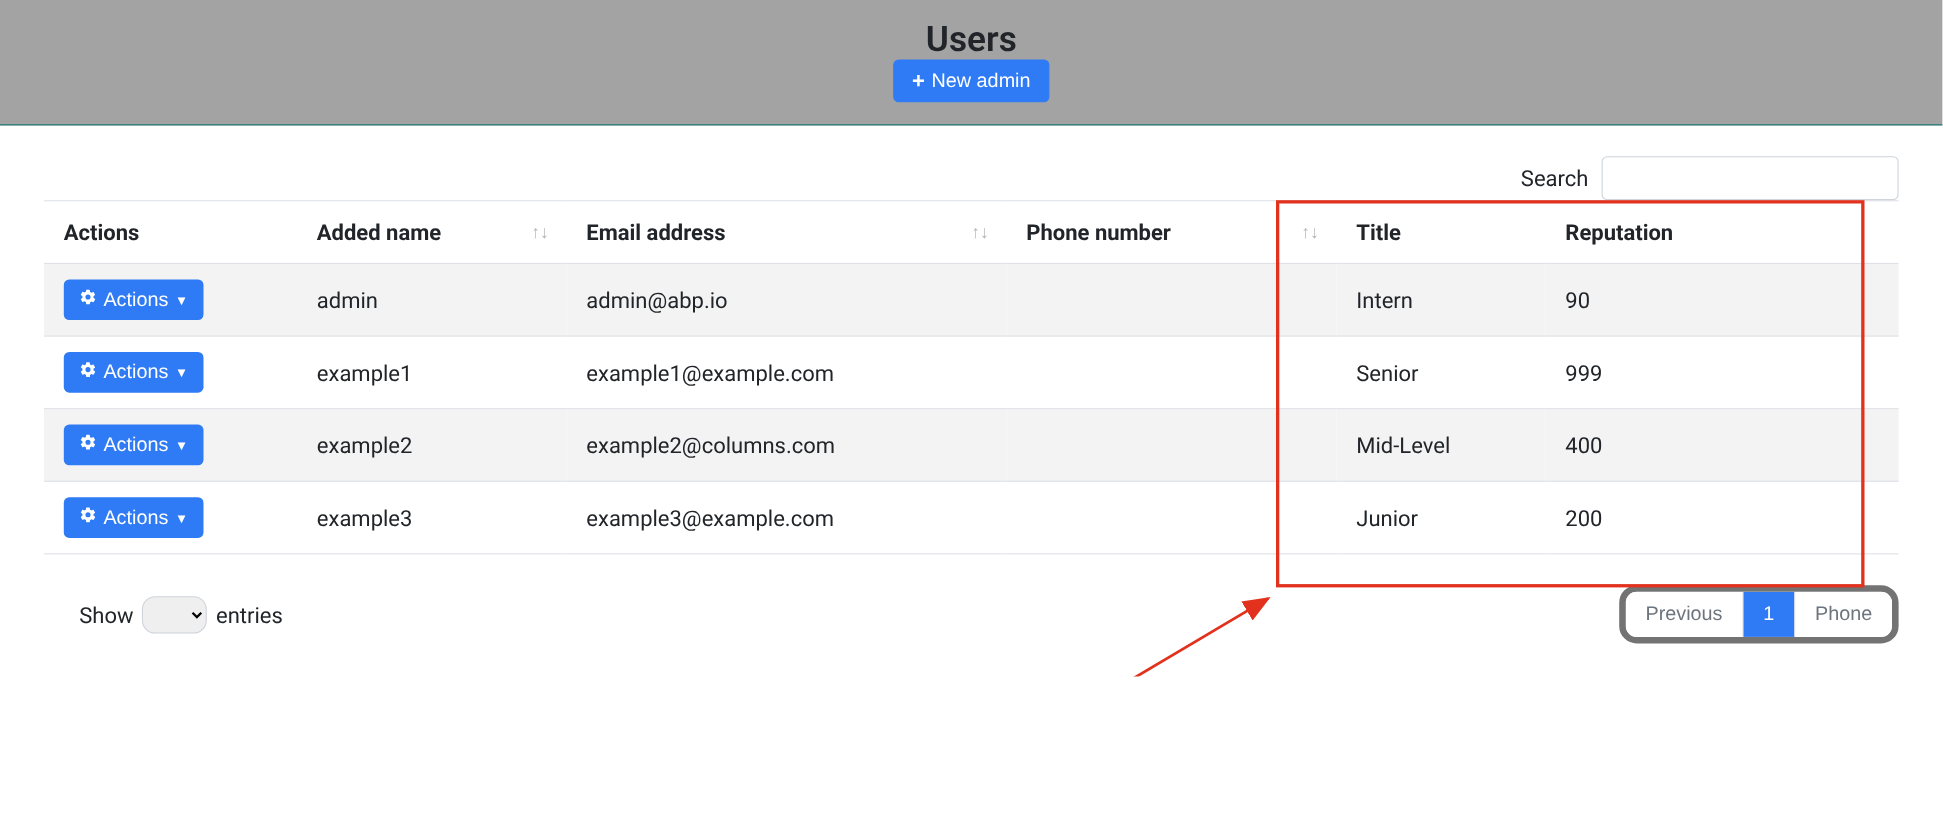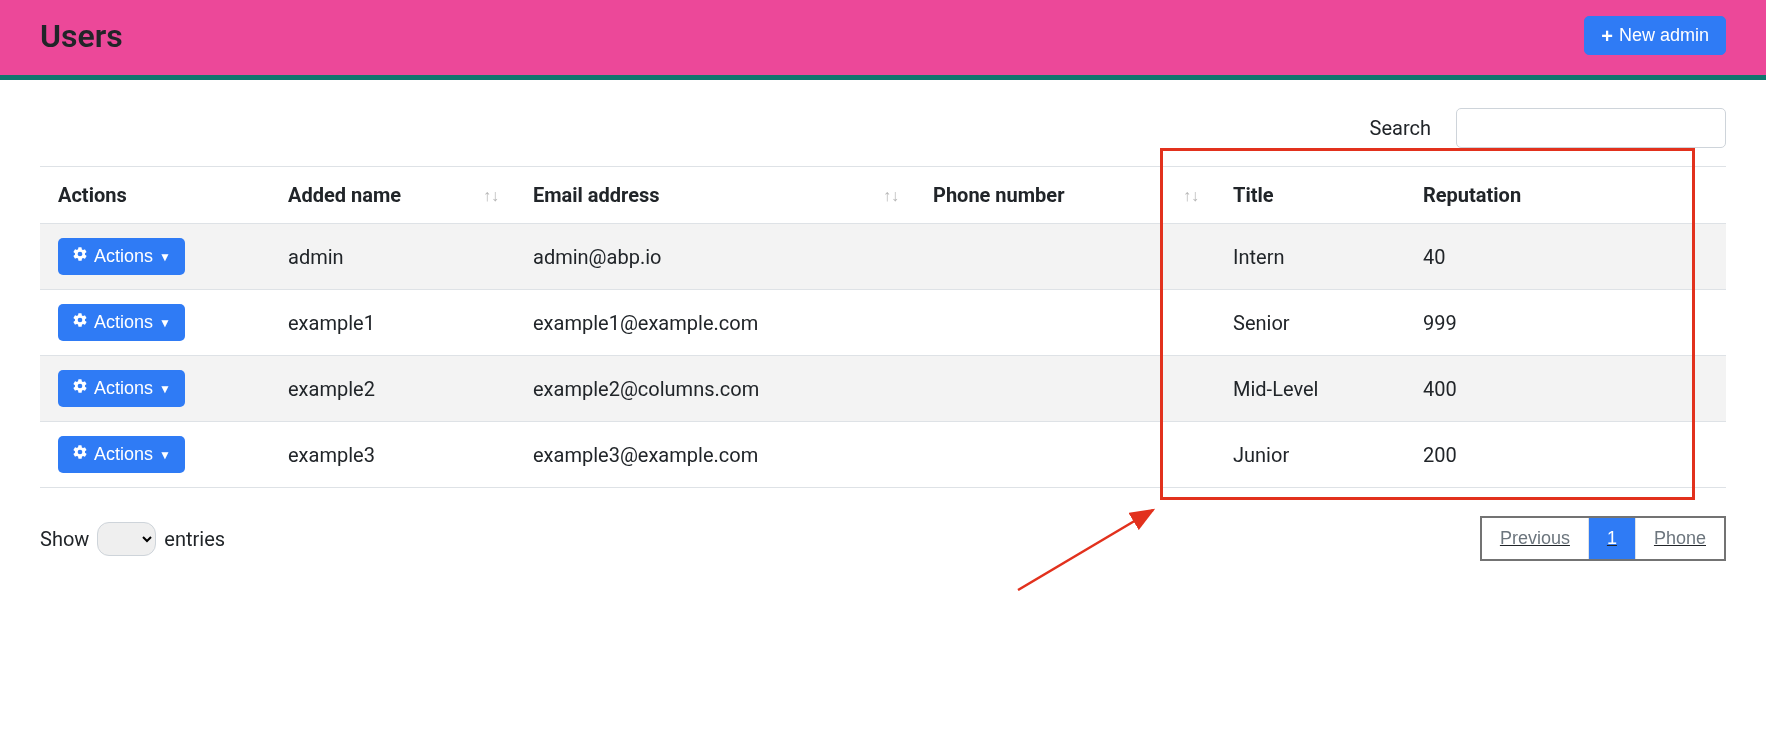--- a/index.html
+++ b/index.html
@@ -8,22 +8,23 @@
     font-size: 16px;
     color: #212529;
     background: #fff;
     width: 1766px;
   }
   .page-header {
     display: flex;
     justify-content: space-between;
     align-items: center;
     padding: 16px 40px 20px 40px;
-    background: #ec4899;
-    border-bottom: 5px solid #0f766e;
+    background: #a3a3a3;
+    border-bottom: 1px solid #0f766e;
+    flex-direction: column;
   }
   .page-title {
     font-size: 32px;
     font-weight: 600;
   }
   .btn {
     display: inline-flex;
     align-items: center;
     gap: 6px;
     padding: 8px 16px;
@@ -41,22 +42,21 @@
   }
   .btn-primary .plus-icon { font-weight: 700; font-size: 20px; line-height: 1; }
   .content {
     padding: 28px 40px;
     position: relative;
   }
   .search-row {
     display: flex;
     justify-content: flex-end;
     align-items: center;
-    gap: 25px;
-    margin-bottom: 18px;
+    gap: 12px;
     font-size: 20px;
   }
   .search-input {
     width: 270px;
     height: 40px;
     border: 1px solid #ced4da;
     border-radius: 5px;
     padding: 0 10px;
     font-size: 18px;
   }
@@ -118,39 +118,39 @@
     display: flex;
     align-items: center;
     justify-content: space-between;
     padding: 0 40px 30px 40px;
     font-size: 20px;
   }
   .footer-left {
     display: flex;
     align-items: flex-end;
     gap: 20px;
+    margin-left: 32px;
   }
   .entries-select {
     display: inline-flex;
     align-items: center;
     gap: 8px;
   }
   .entries-select select {
     border: 1px solid #ced4da;
     border-radius: 12px;
     padding: 16px 8px;
     font-size: 18px;
     height: 28px;
   }
   .pagination {
     display: inline-flex;
-    border: 2px solid #737373;
-    border-radius: 0;
+    border: 6px solid #737373;
+    border-radius: 16px;
     overflow: hidden;
-    text-decoration: underline;
   }
   .pagination button {
     background: #fff;
     border: none;
     padding: 10px 18px;
     font-size: 18px;
     color: #6c757d;
     cursor: pointer;
     border-right: 1px solid #dee2e6;
   }
@@ -207,21 +207,21 @@
               <span class="gear-icon"><svg viewBox="0 0 24 24">
                   <path d="M19.4 13a7.5 7.5 0 0 0 .1-1 7.5 7.5 0 0 0-.1-1l2.1-1.6a.5.5 0 0 0 .1-.6l-2-3.5a.5.5 0 0 0-.6-.2l-2.5 1a7.3 7.3 0 0 0-1.7-1l-.4-2.6A.5.5 0 0 0 14 2h-4a.5.5 0 0 0-.5.4L9.1 5a7.3 7.3 0 0 0-1.7 1l-2.5-1a.5.5 0 0 0-.6.2l-2 3.5a.5.5 0 0 0 .1.6L4.5 11a7.5 7.5 0 0 0-.1 1 7.5 7.5 0 0 0 .1 1l-2.1 1.6a.5.5 0 0 0-.1.6l2 3.5a.5.5 0 0 0 .6.2l2.5-1a7.3 7.3 0 0 0 1.7 1l.4 2.6A.5.5 0 0 0 10 22h4a.5.5 0 0 0 .5-.4l.4-2.6a7.3 7.3 0 0 0 1.7-1l2.5 1a.5.5 0 0 0 .6-.2l2-3.5a.5.5 0 0 0-.1-.6ZM12 15.5A3.5 3.5 0 1 1 15.5 12 3.5 3.5 0 0 1 12 15.5Z"></path>
                 </svg></span>
               <span>Actions</span>
               <span class="caret-icon">▼</span>
             </button></td>
           <td>admin</td>
           <td>admin@abp.io</td>
           <td></td>
           <td>Intern</td>
-          <td>40</td>
+          <td>90</td>
         </tr>
         <tr>
           <td><button class="actions-btn">
               <span class="gear-icon"><svg viewBox="0 0 24 24">
                   <path d="M19.4 13a7.5 7.5 0 0 0 .1-1 7.5 7.5 0 0 0-.1-1l2.1-1.6a.5.5 0 0 0 .1-.6l-2-3.5a.5.5 0 0 0-.6-.2l-2.5 1a7.3 7.3 0 0 0-1.7-1l-.4-2.6A.5.5 0 0 0 14 2h-4a.5.5 0 0 0-.5.4L9.1 5a7.3 7.3 0 0 0-1.7 1l-2.5-1a.5.5 0 0 0-.6.2l-2 3.5a.5.5 0 0 0 .1.6L4.5 11a7.5 7.5 0 0 0-.1 1 7.5 7.5 0 0 0 .1 1l-2.1 1.6a.5.5 0 0 0-.1.6l2 3.5a.5.5 0 0 0 .6.2l2.5-1a7.3 7.3 0 0 0 1.7 1l.4 2.6A.5.5 0 0 0 10 22h4a.5.5 0 0 0 .5-.4l.4-2.6a7.3 7.3 0 0 0 1.7-1l2.5 1a.5.5 0 0 0 .6-.2l2-3.5a.5.5 0 0 0-.1-.6ZM12 15.5A3.5 3.5 0 1 1 15.5 12 3.5 3.5 0 0 1 12 15.5Z"></path>
                 </svg></span>
               <span>Actions</span>
               <span class="caret-icon">▼</span>
             </button></td>
           <td>example1</td>

